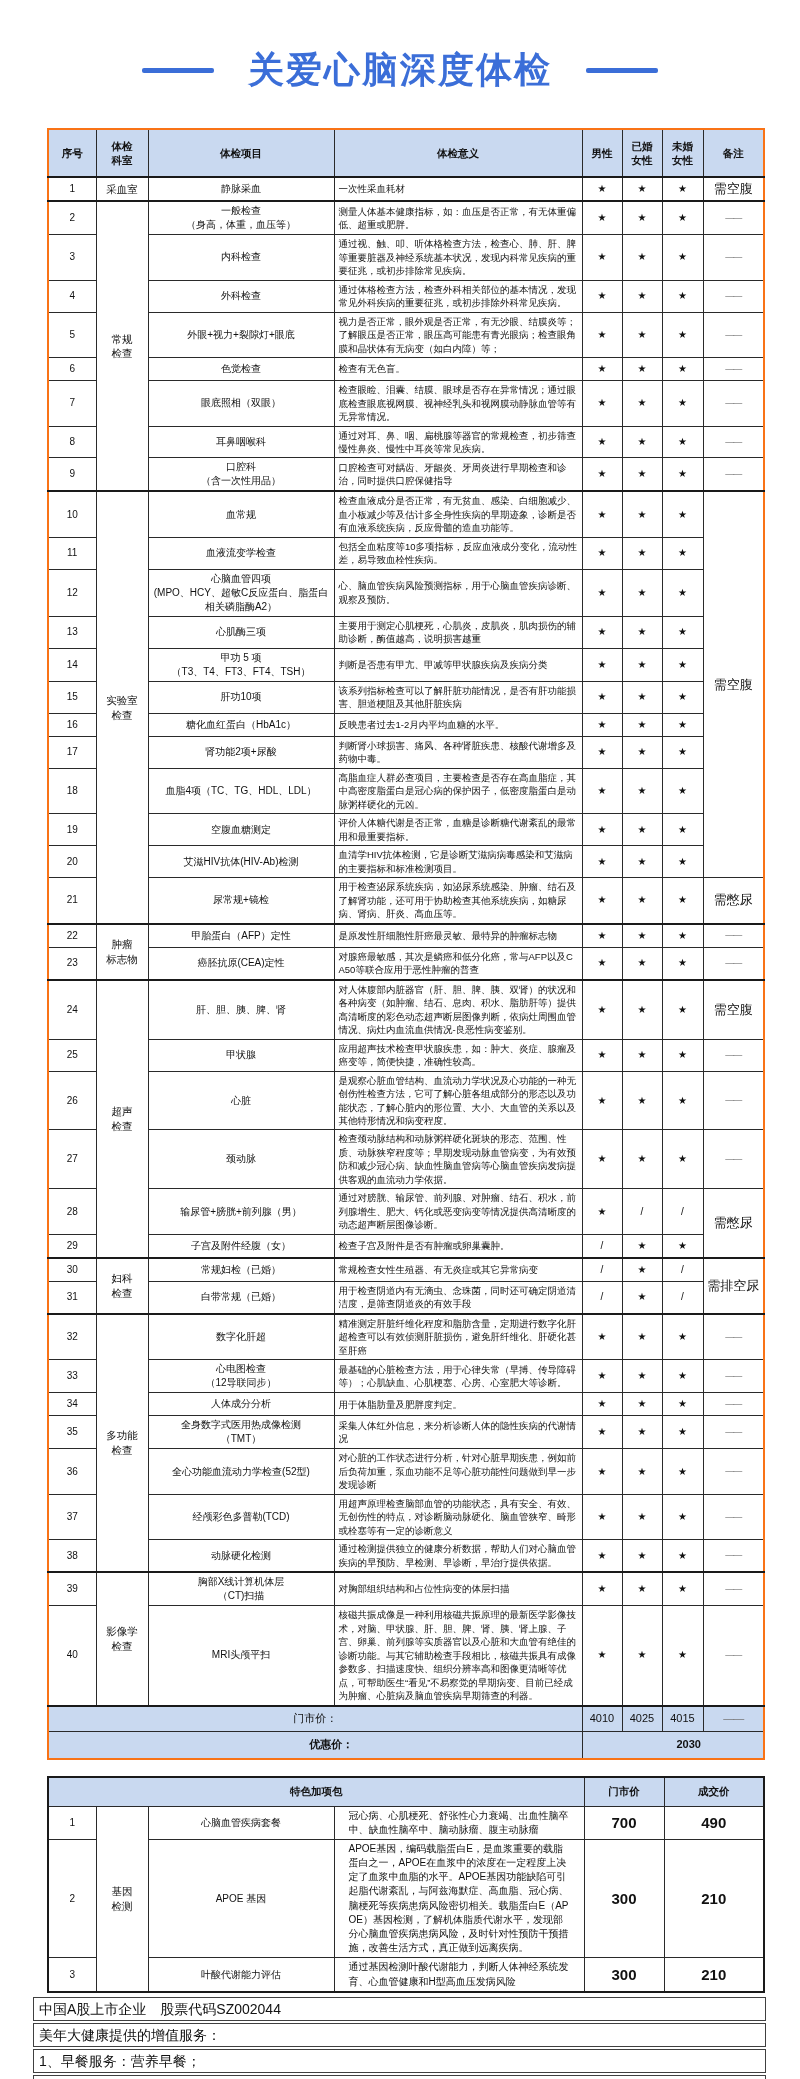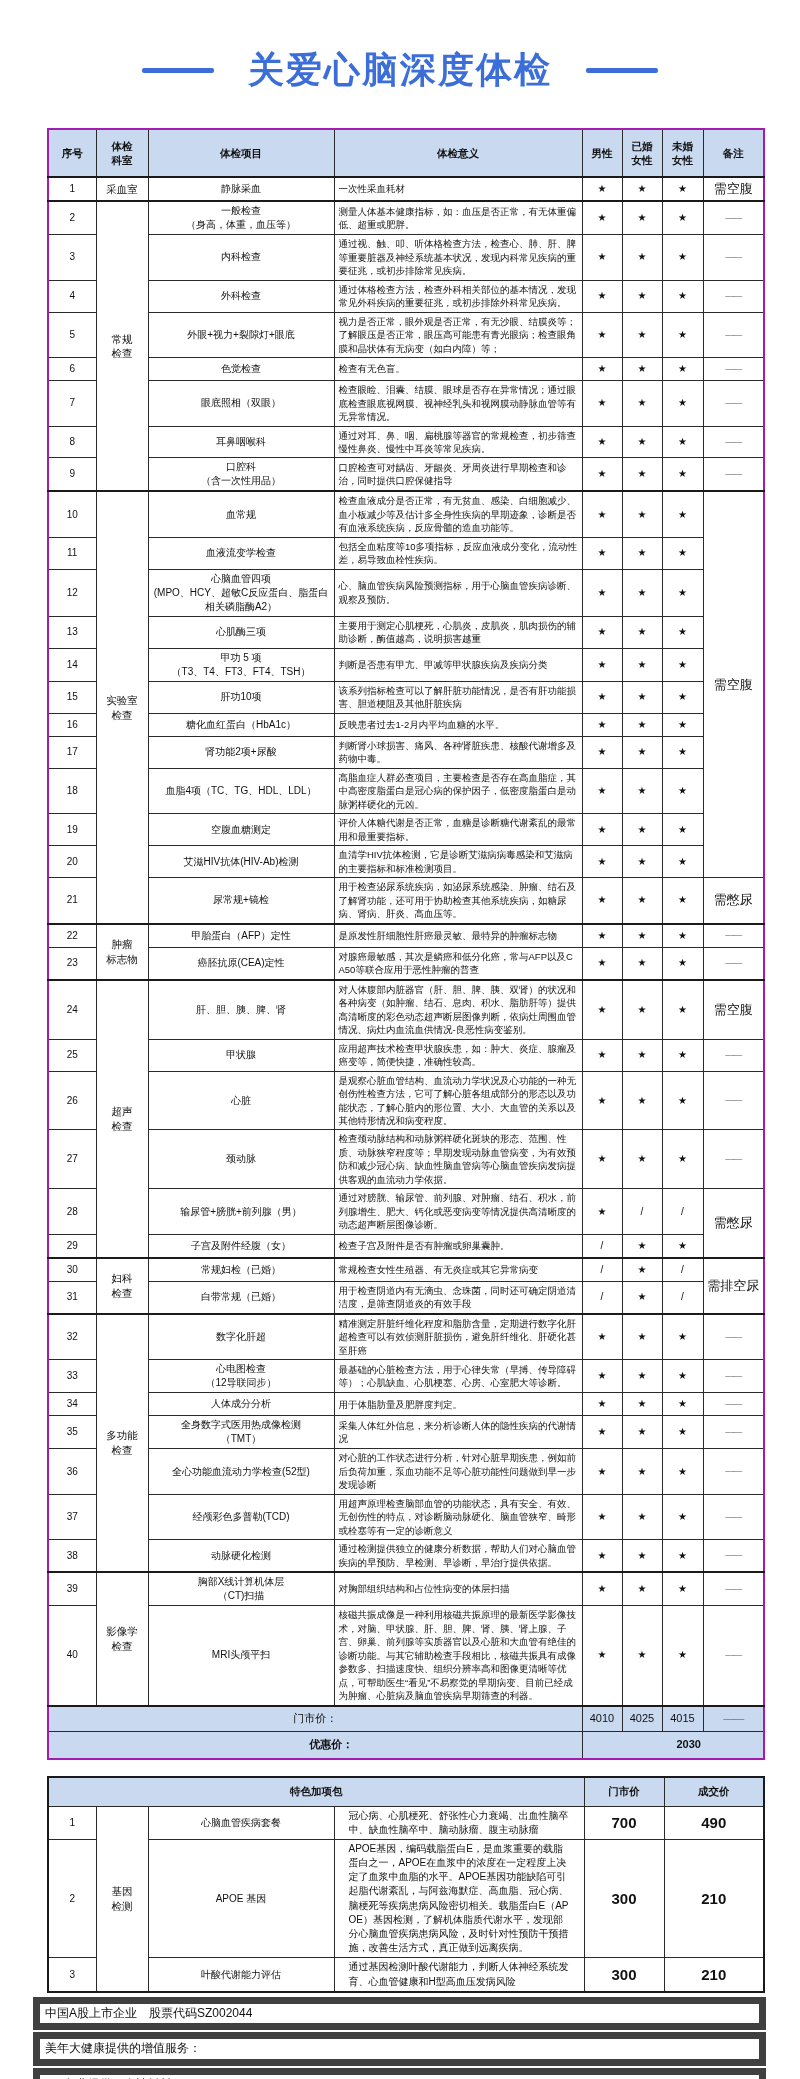--- a/index.html
+++ b/index.html
@@ -12,21 +12,21 @@
     display:flex;align-items:center;justify-content:center;
     gap:34px;padding-top:42px;height:56px;
   }
   .title-dash{width:72px;height:5px;background:#3b6ed8;border-radius:2px;}
   .page-title{
     font-size:36px;font-weight:bold;color:#3b6ed8;letter-spacing:2px;
     font-family:"Liberation Sans","DejaVu Sans",sans-serif;
   }
   
   table{border-collapse:collapse;table-layout:fixed;}
-  .main-table{margin:30px 0 0 47px;width:716px;border:2px solid #a21caf;}
+  .main-table{margin:30px 0 0 47px;width:716px;border:2px solid #f97316;}
   .addon-table{margin:16px 0 0 47px;width:716px;border:2px solid #1a1a1a;}
   th,td{border:1px solid #2a2a2a;vertical-align:middle;word-break:break-all;}
   th{
     background:#c9d9f0;font-size:10.5px;font-weight:bold;text-align:center;
     padding:4px 2px;white-space:pre-line;line-height:1.35;height:38px;
   }
   td{font-size:10px;text-align:center;padding:2px 3px;line-height:1.4;}
   td.col-no{font-size:10px;}
   td.col-dept{font-size:10.5px;white-space:pre-line;}
   td.col-item{font-size:10px;white-space:pre-line;}
@@ -46,22 +46,22 @@
   tr.discount-row td{
     background:#c9d9f0;font-weight:bold;font-size:11px;height:22px;padding-left:35px;
   }
   
   .addon-table th{height:20px;}
   td.col-desc{font-size:10px;text-align:left;line-height:1.42;padding:2px 14px;}
   td.col-price{font-size:15px;font-weight:bold;text-align:center;}
   
   .footer{margin:4px 0 0 33px;width:733px;}
   .footer-line{
-    border:7px solid #404040;margin-bottom:2px;padding:2px 5px;
-    font-size:12px;line-height:1.3;color:#111;background:#fff;
+    border:1px solid #404040;margin-bottom:2px;padding:2px 5px;
+    font-size:14px;line-height:1.3;color:#111;background:#fff;
   }
 </style>
 </head>
 <body>
 
 <div class="title-wrap">
   <div class="title-dash"></div>
   <div class="page-title">关爱心脑深度体检</div>
   <div class="title-dash"></div>
 </div>
@@ -516,16 +516,17 @@
         <td class="col-desc">通过基因检测叶酸代谢能力，判断人体神经系统发育、心血管健康和H型高血压发病风险</td>
         <td class="col-price">300</td>
         <td class="col-price">210</td>
       </tr>
     </tbody>
 </table>
 
 <div class="footer">
     <div class="footer-line">中国A股上市企业　股票代码SZ002044</div>
     <div class="footer-line">美年大健康提供的增值服务：</div>
+    <div class="footer-line">1、早餐服务：营养早餐；</div>
     <div class="footer-line">2、免费提供一次性耗材；</div>
     <div class="footer-line">3、建立企业员工终身保存健康电子档案，可在网上查阅体检报告；(支付宝、优健康APP均可查询)</div>
     <div class="footer-line">4、连续两年在我院体检将出具健康对比分析报告；</div>
   </div>
 
 </body></html>

